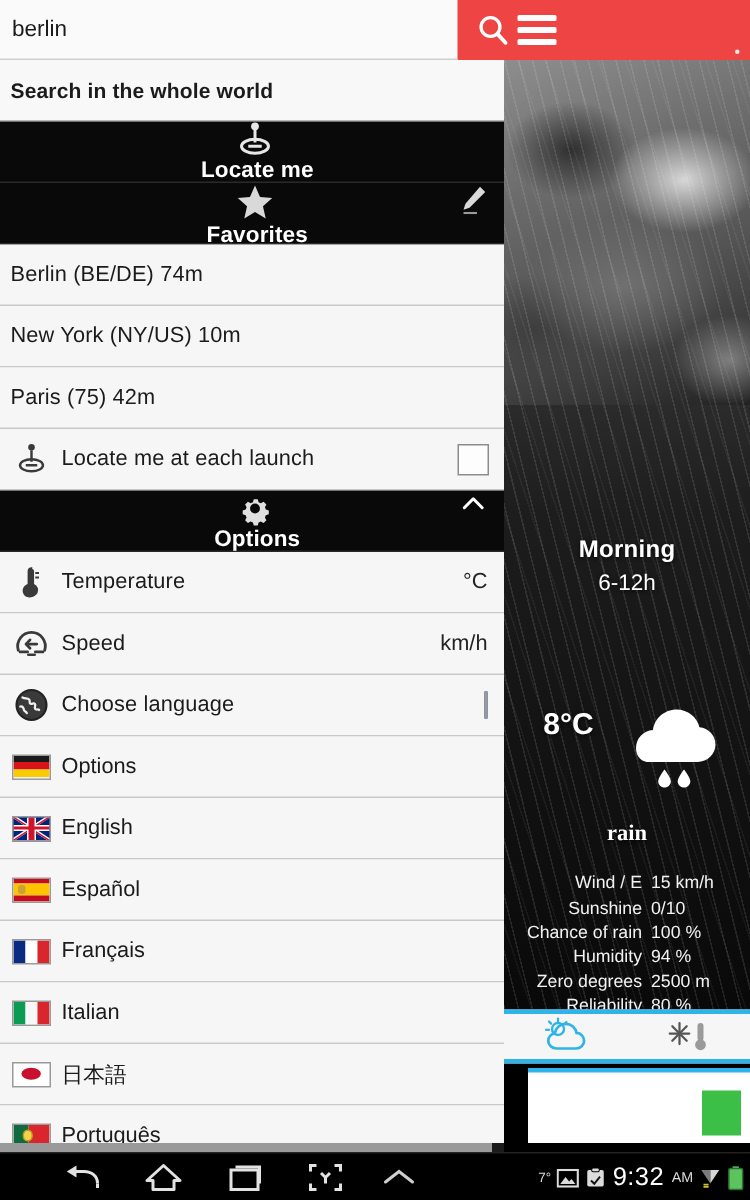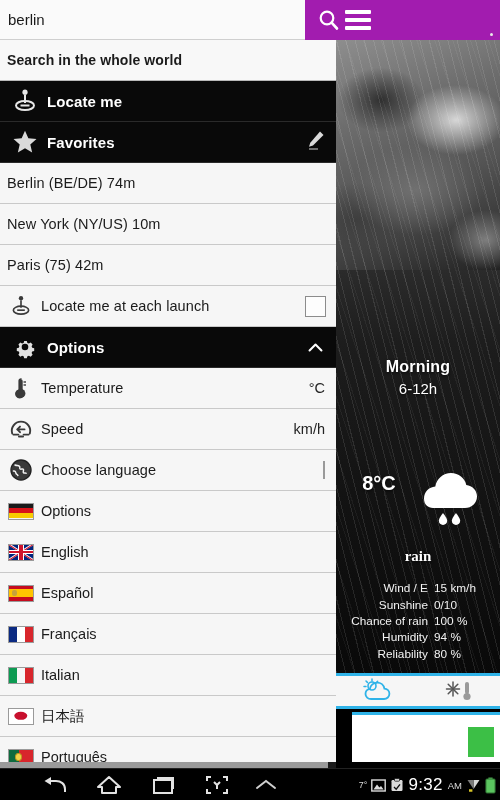--- a/index.html
+++ b/index.html
@@ -7,21 +7,21 @@
     width: 500px; height: 800px;
     background: #000;
     font-family: "Liberation Sans", sans-serif;
     overflow: hidden;
   }
   #app { position: relative; width: 500px; height: 800px; background: #000; }
 
   
   .searchbar {
     position: absolute; left: 0; top: 0; width: 500px; height: 40px;
-    background: #a21caf;
+    background: #ef4444;
   }
   .search-input-wrap {
     position: absolute; left: 0; top: 0; width: 305px; height: 40px;
     background: #fafafa; display: flex; align-items: center;
     border-bottom: 1px solid #cfcfcf;
   }
   .search-input {
     border: 0; outline: 0; background: transparent;
     font-family: "Liberation Sans", sans-serif;
     font-size: 15px; color: #1a1a1a; padding-left: 8px; width: 100%;
@@ -50,21 +50,21 @@
   }
   .row {
     position: relative; height: 41px; display: flex; align-items: center;
     background: #f6f6f6; border-bottom: 1px solid #c9c9c9;
     padding-left: 7px;
   }
   .row.hdr-white {
     background: #f8f8f8; border-bottom: 1px solid #b9b9b9;
   }
   .row.dark {
-    background: #090909; border-bottom: 1px solid #2a2a2a; height: 41px;
+    background: #090909; border-bottom: 1px solid #2a2a2a; height: 41px; flex-direction: column;
   }
   .row-label {
     font-size: 14.5px; color: #1b1b1b; letter-spacing: .1px; white-space: nowrap;
   }
   .row.hdr-white .row-label { font-weight: bold; font-size: 14px; }
   .row.dark .row-label { color: #fff; font-weight: bold; font-size: 15px; }
   .row-value {
     position: absolute; right: 11px; font-size: 14.5px; color: #232323;
   }
   .row-icon {
@@ -483,20 +483,24 @@
         </tr>
         <tr>
           <td class="k">Chance of rain</td>
           <td class="v">100 %</td>
         </tr>
         <tr>
           <td class="k">Humidity</td>
           <td class="v">94 %</td>
         </tr>
         <tr>
+          <td class="k">Zero degrees</td>
+          <td class="v">2500 m</td>
+        </tr>
+        <tr>
           <td class="k">Reliability</td>
           <td class="v">80 %</td>
         </tr>
       </tbody>
         </table>
     </div>
   </div>
 
   <div class="wx-tabs">
     <div class="wx-tab">

